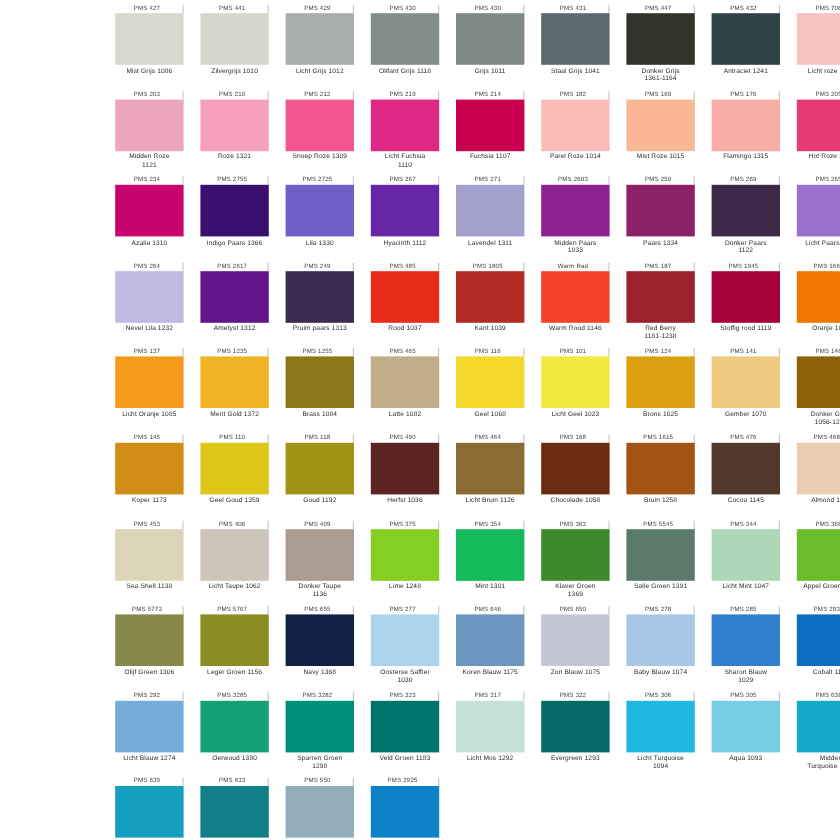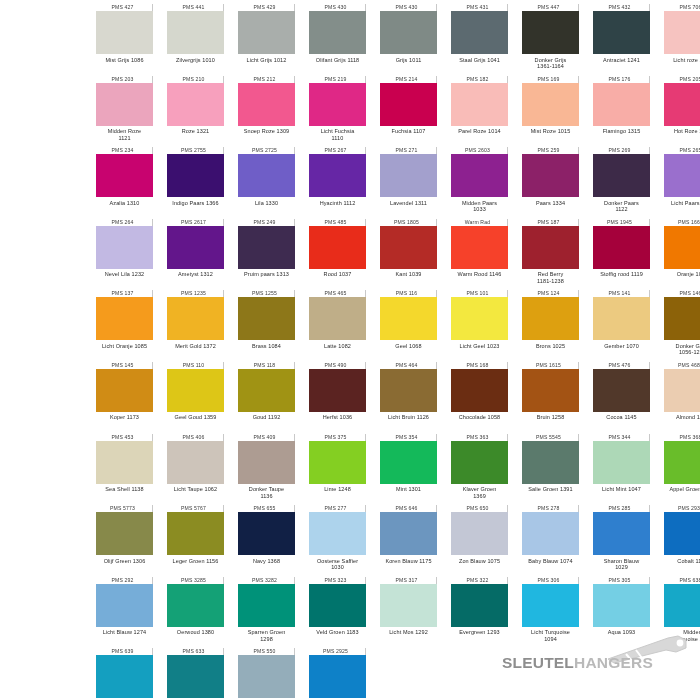--- a/index.html
+++ b/index.html
@@ -547,23 +547,13 @@
           <div class="pms">PMS 550</div>
           <div class="swatch" style="background: rgb(148, 173, 186);"></div>
         </div>
         <div class="cell">
           <div class="pms">PMS 2925</div>
           <div class="swatch" style="background: rgb(14, 129, 200);"></div>
         </div>
       </div>
     </div>
 
-  <div id="watermark">
-    <svg id="wm-key" width="84" height="40" viewBox="0 0 84 40">
-      <path d="M2 33 L62 12 L72 10 L80 14 L80 22 L70 26 L60 24 L8 37 Z" fill="#d8d8d8" stroke="#cacaca" stroke-width="1"></path>
-      <circle cx="74" cy="17" r="3.4" fill="#ffffff"></circle>
-      <path d="M30 24 L36 32 M20 28 L26 35" stroke="#ffffff" stroke-width="2" fill="none"></path>
-    </svg>
-    <div id="wm-text">
-      <span class="dark">SLEUTEL</span><span>HANGERS</span>
-    </div>
-  </div>
 </div>
 
 </body></html>

